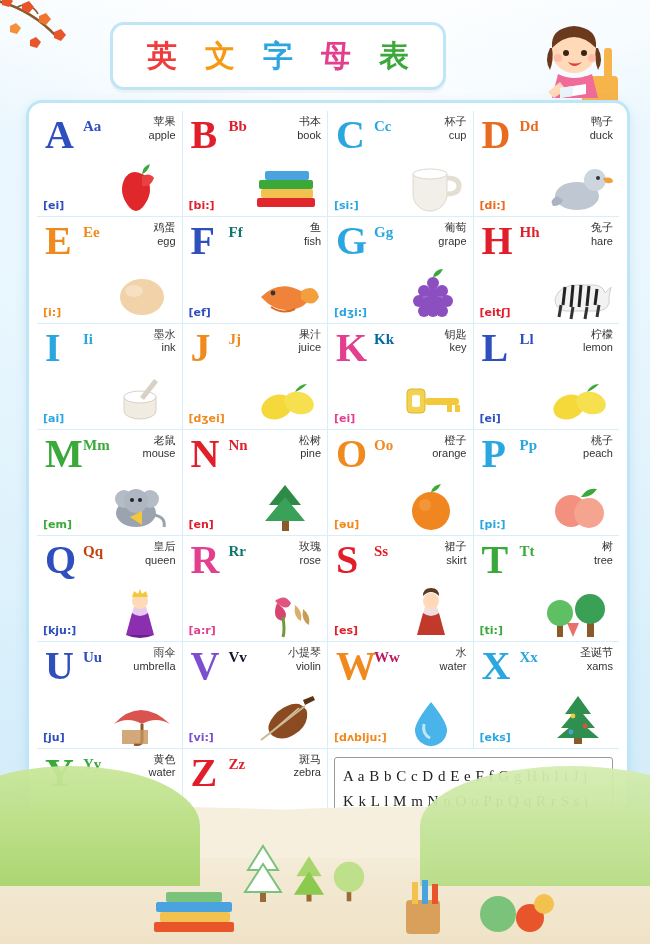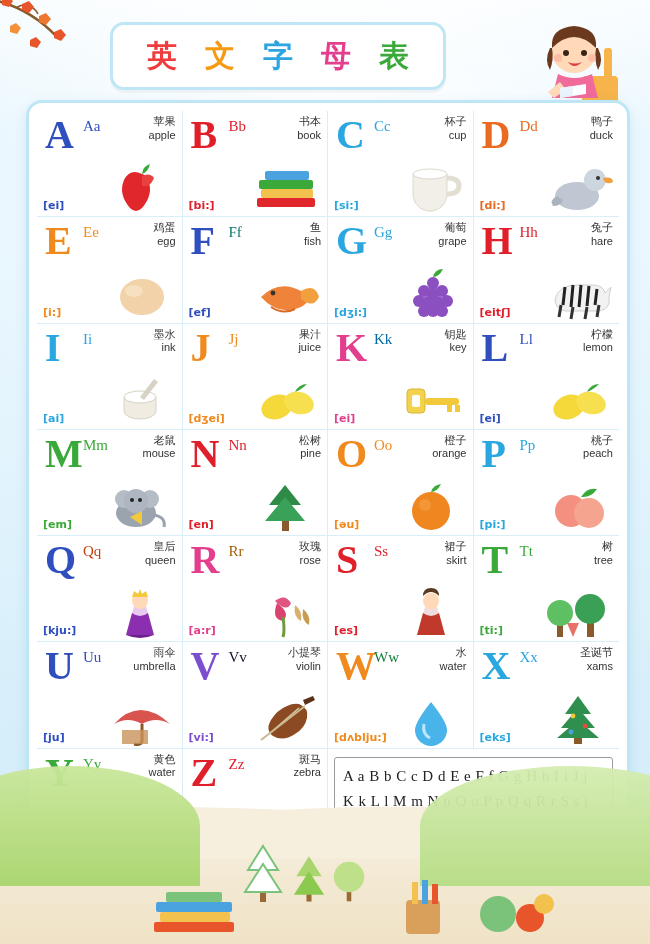--- a/index.html
+++ b/index.html
@@ -81,21 +81,21 @@
     overflow:hidden;
   }
   .cell:nth-child(4n){border-right:none;}
   .big{
     position:absolute;left:8px;top:4px;
     font-size:40px;font-weight:bold;line-height:1;
     font-family:"Liberation Serif",serif;
   }
   .small{
     position:absolute;left:46px;top:8px;
-    font-size:15px;font-weight:normal;line-height:1;
+    font-size:15px;font-weight:bold;line-height:1;
     font-family:"Liberation Serif",serif;
   }
   .words{
     position:absolute;right:6px;top:5px;text-align:right;line-height:1.15;
   }
   .zh{font-size:11px;color:#333;font-family:"DejaVu Sans","Liberation Sans",sans-serif;display:block;}
   .en{font-size:11px;color:#333;display:block;}
   .ph{
     position:absolute;left:6px;bottom:4px;font-size:11px;font-weight:bold;
     font-family:"DejaVu Sans","Liberation Sans",sans-serif;
@@ -445,21 +445,21 @@
           <span class="pic"><svg viewBox="0 0 72 52" width="72" height="52">
               <path d="M34 48 l-14 0 l6 -22 h16 l6 22z" fill="#8b2fb0"></path>
                 <path d="M26 26 q8 6 16 0 l-2 -6 h-12z" fill="#e8c9f0"></path>
                 <circle cx="34" cy="14" r="8" fill="#ffd9b8"></circle>
                 <path d="M26 10 h16 l-2 -6 l-4 3 l-2 -5 l-2 5 l-4 -3z" fill="#f2c93a"></path>
                 <path d="M20 48 q14 6 28 0" fill="#6d1f8c"></path>
             </svg></span>
         </div>
         <div class="cell">
           <span class="big" style="color:#e43f8e">R</span>
-          <span class="small" style="color:#a16207">Rr</span>
+          <span class="small" style="color:#0f766e">Rr</span>
           <span class="words">
             <span class="zh">玫瑰</span>
             <span class="en">rose</span>
           </span>
           <span class="ph" style="color:#e43f8e">[a:r]</span>
           <span class="pic"><svg viewBox="0 0 72 52" width="72" height="52">
               <path d="M24 14 q10 -8 16 2 q-4 10 -16 -2z" fill="#e0557f"></path>
                 <path d="M26 16 q14 10 6 18 q-12 -2 -6 -18z" fill="#d9436f"></path>
                 <path d="M32 30 q2 14 0 20" stroke="#6f9a3a" stroke-width="3" fill="none"></path>
                 <path d="M44 18 q8 6 6 16 q-8 -4 -6 -16z" fill="#d8b06a"></path>
@@ -521,21 +521,21 @@
           <span class="ph" style="color:#7b4fd0">[vi:]</span>
           <span class="pic"><svg viewBox="0 0 72 52" width="72" height="52">
               <path d="M48 10 q10 4 8 14 q-2 10 -12 16 q-12 8 -22 2 q-8 -6 -2 -16 q6 -10 16 -14 q6 -3 12 -2z" fill="#8b4a22"></path>
                 <path d="M52 6 l10 -4 l2 4 l-10 5z" fill="#5a3218"></path>
                 <path d="M18 40 l30 -26" stroke="#d9c9a8" stroke-width="1.6"></path>
                 <path d="M10 46 l44 -34" stroke="#cbb98f" stroke-width="2"></path>
             </svg></span>
         </div>
         <div class="cell">
           <span class="big" style="color:#f08a1e">W</span>
-          <span class="small" style="color:#15803d">Ww</span>
+          <span class="small" style="color:#be185d">Ww</span>
           <span class="words">
             <span class="zh">水</span>
             <span class="en">water</span>
           </span>
           <span class="ph" style="color:#f08a1e">[dʌblju:]</span>
           <span class="pic"><svg viewBox="0 0 72 52" width="72" height="52">
               <path d="M34 8 q16 20 16 28 a16 16 0 0 1 -32 0 q0 -8 16 -28z" fill="#49b4ea"></path>
                 <path d="M27 30 q-2 10 6 14" fill="none" stroke="#bfe6fa" stroke-width="3"></path>
             </svg></span>
         </div>

